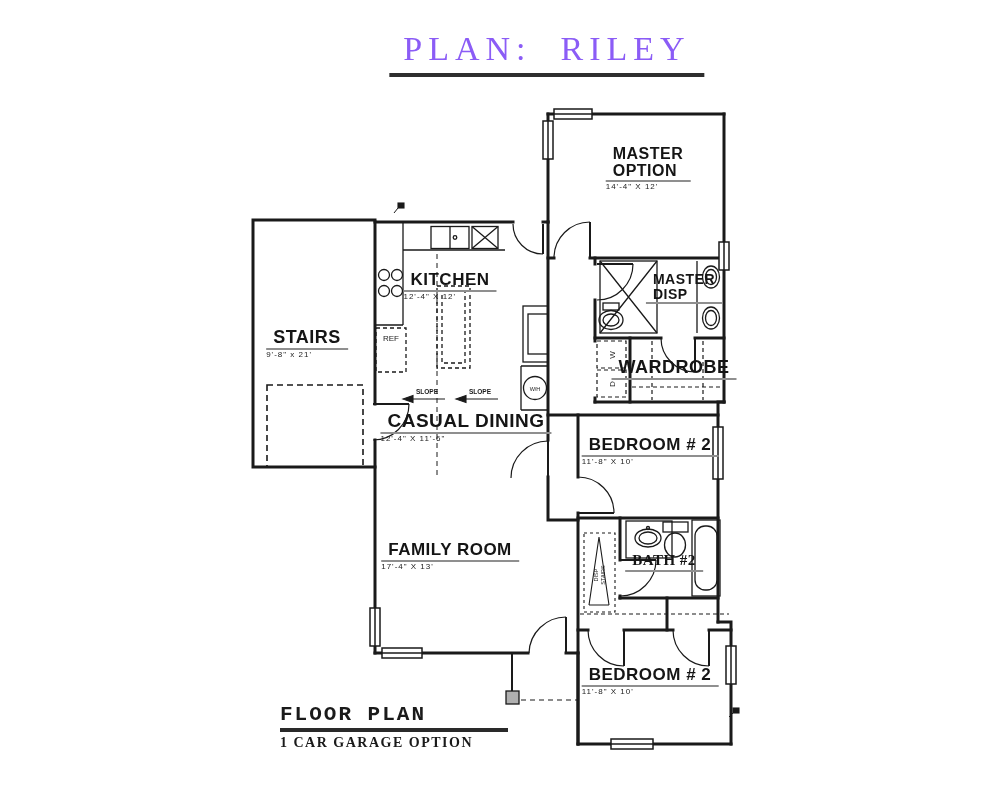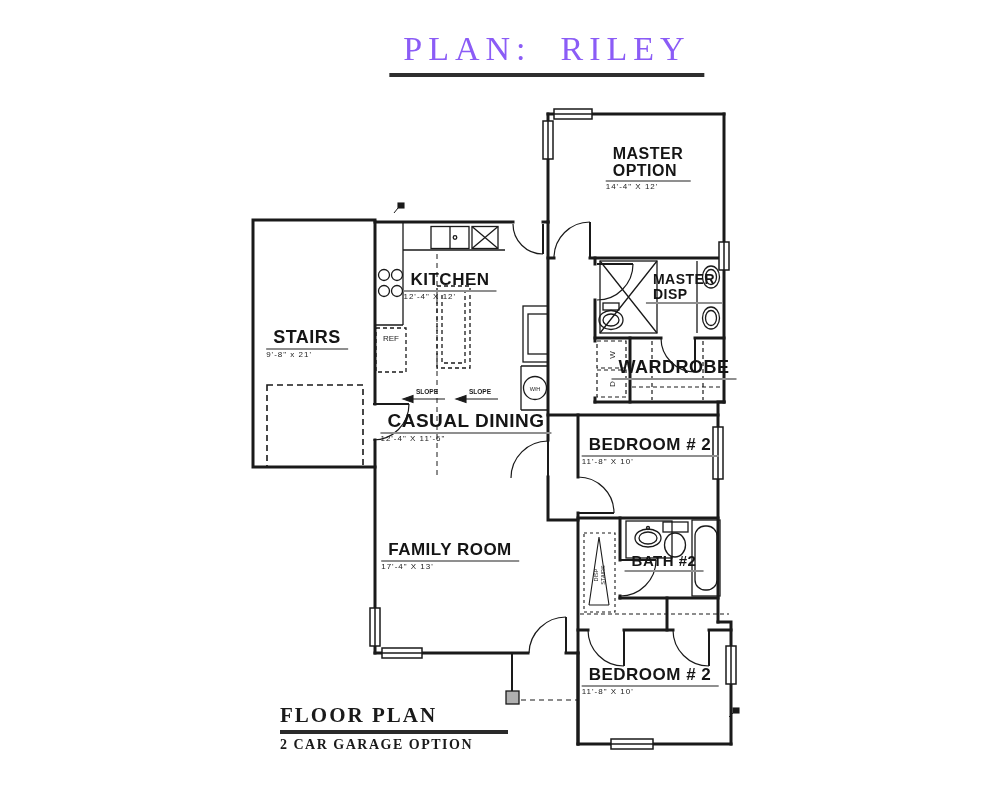--- a/index.html
+++ b/index.html
@@ -8,21 +8,21 @@
   svg{position:absolute;left:0;top:0;}
   .lbl{position:absolute;text-align:left;transform:translateX(-50%);line-height:1.04;white-space:nowrap;}
   .rname{display:inline-block;font-weight:700;letter-spacing:.5px;color:#151515;
          border-bottom:2.5px solid #8f8f8f;padding:0 7px 1px 7px;}
   .rdims{font-weight:400;font-size:8px;letter-spacing:1px;color:#222;margin-top:1px;}
   #title{position:absolute;left:547px;top:30px;transform:translateX(-50%);
          font-family:"Liberation Serif",serif;font-size:34px;letter-spacing:6px;color:#8b5cf6;
          border-bottom:4px solid #2e2e2e;padding:0 14px 5px 14px;white-space:pre;}
   #footer{position:absolute;left:280px;top:703px;font-family:"Liberation Serif",serif;color:#1a1a1a;}
   #footer .fp-title{font-size:21px;font-weight:700;letter-spacing:2px;width:228px;
-         border-bottom:4px solid #2a2a2a;padding-bottom:2px;}
+         border-bottom:4px solid #2a2a2a;padding-bottom:2px;font-family:Liberation Mono, monospace;}
   #footer .fp-sub{font-size:14px;font-weight:700;letter-spacing:1.5px;margin-top:3px;}
 </style>
 </head>
 <body>
 
 <div id="canvas">
 
   <svg width="1000" height="800" viewBox="0 0 1000 800">
 
     <g stroke="#1a1a1a" stroke-width="3" fill="none" stroke-linecap="square">
@@ -292,27 +292,27 @@
   <div class="lbl" style="left:450px;top:541px;font-size:17px;">
     <div class="rname">FAMILY ROOM</div>
     <div class="rdims">17'-4" X 13'</div>
   </div>
 
   <div class="lbl" style="left:650px;top:436px;font-size:17px;">
     <div class="rname">BEDROOM # 2</div>
     <div class="rdims">11'-8" X 10'</div>
   </div>
 
-  <div class="lbl" style="left:664px;top:553px;font-size:15px;">
+  <div class="lbl" style="left:664px;top:553px;font-size:15px;font-family:Liberation Serif, serif;">
     <div class="rname">BATH #2</div>
   </div>
 
   <div class="lbl" style="left:650px;top:666px;font-size:17px;">
     <div class="rname">BEDROOM # 2</div>
     <div class="rdims">11'-8" X 10'</div>
   </div>
 
   <div id="footer">
     <div class="fp-title">FLOOR PLAN</div>
-    <div class="fp-sub">2 CAR GARAGE OPTION</div>
+    <div class="fp-sub">1 CAR GARAGE OPTION</div>
   </div>
 
 </div>
 
 </body></html>

